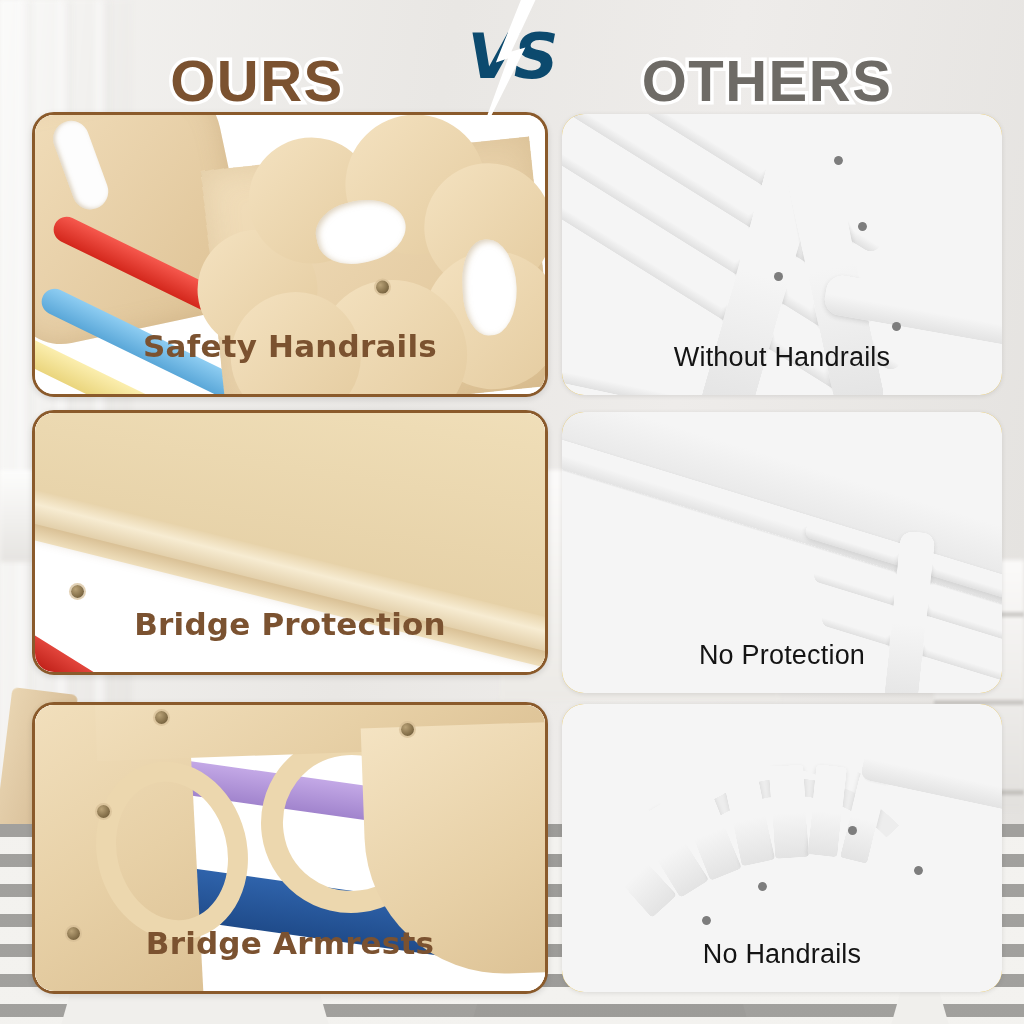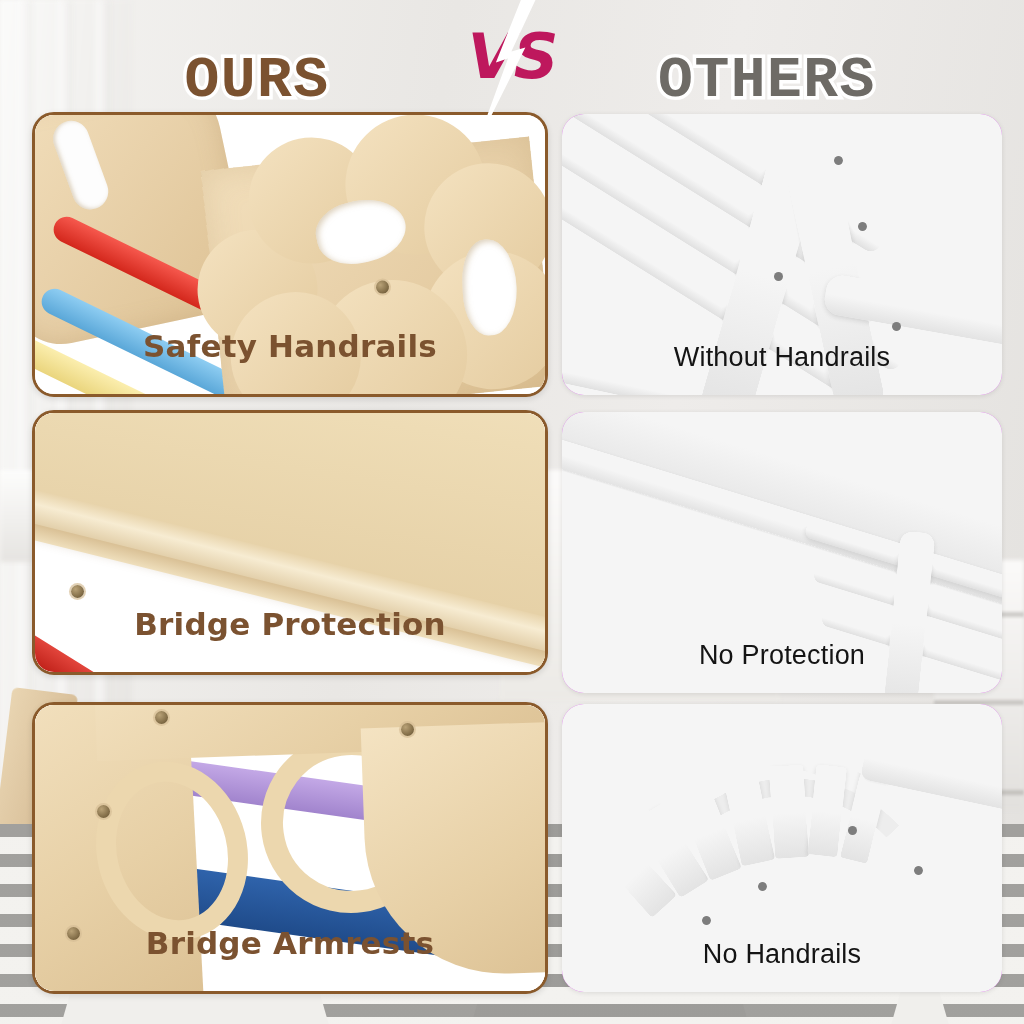--- a/index.html
+++ b/index.html
@@ -97,37 +97,37 @@
     border-radius:6px;
   }
 
   
   .header {
     position:absolute; left:0; top:0; width:1024px; height:112px;
     display:flex; align-items:center; justify-content:center;
   }
   .title {
     font-size:58px; font-weight:bold; letter-spacing:1.5px;
-    font-family:Liberation Mono, monospace;
+    font-family:Liberation Sans, sans-serif;
     -webkit-text-stroke:7px #ffffff;
     paint-order:stroke fill;
     margin-top:48px;
   }
   .title.ours   { color:#7b5230; width:360px; text-align:center; }
   .title.others { color:#6e6b66; width:360px; text-align:center; }
 
   .vs-wrap {
     position:relative; width:150px; height:112px;
     display:flex; align-items:center; justify-content:center;
   }
   .vs {
     position:relative; z-index:2;
     font-size:62px; font-weight:bold; font-style:italic;
     font-family:"DejaVu Sans", sans-serif;
-    color:#be185d; letter-spacing:-2px;
+    color:#0c4a6e; letter-spacing:-2px;
   }
   .bolt {
     position:absolute; z-index:3; left:50%; top:-6px;
     width:124px; height:124px; transform:translateX(-48%);
     pointer-events:none;
   }
 
   
   .grid {
     position:absolute; left:0; top:112px; width:1024px; height:912px;
@@ -138,21 +138,21 @@
     overflow:hidden;
   }
   .card.ours {
     left:32px; width:516px;
     border:3px solid #8a5a2b;
     background:#fff;
     box-shadow:0 2px 6px rgba(0,0,0,.12);
   }
   .card.others {
     left:562px; width:440px;
-    background:#d946ef;
+    background:#eab308;
     box-shadow:0 1px 5px rgba(0,0,0,.10);
   }
   .row1 { top:0px;   height:285px; }
   .row2 { top:298px; height:265px; }
   .row3 { top:590px; height:292px; }
   .card.others.row1 { top:2px;   height:281px; }
   .card.others.row2 { top:300px; height:281px; }
   .card.others.row3 { top:592px; height:288px; }
 
   .photo { position:absolute; inset:0; overflow:hidden; background:#fff; }

